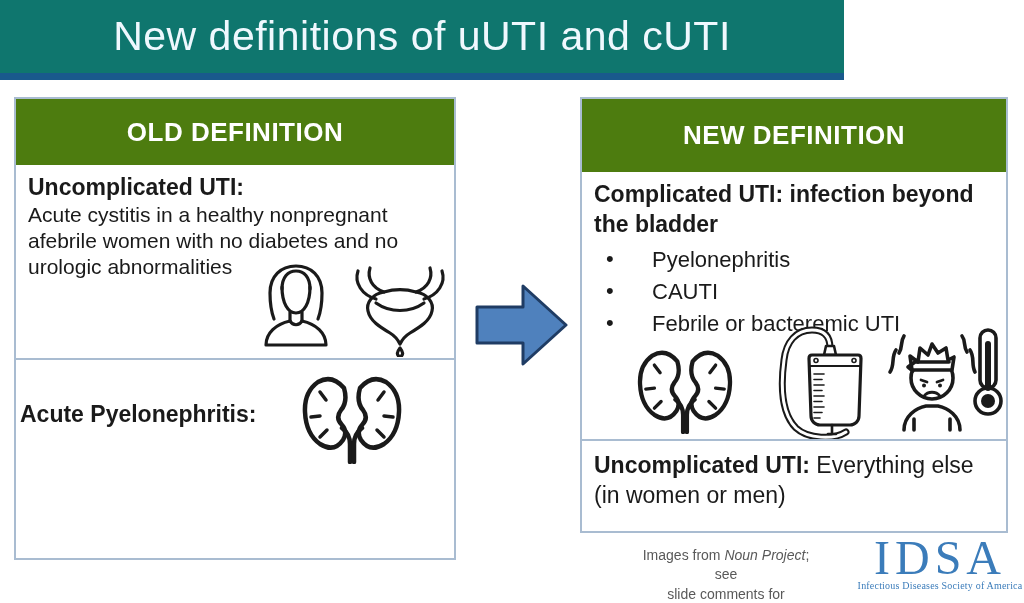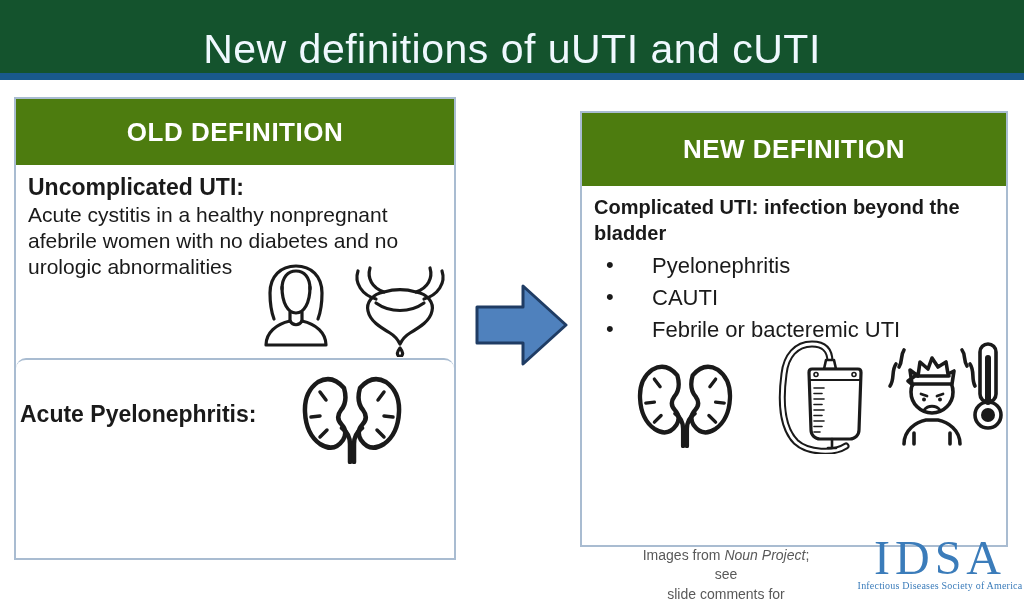--- a/index.html
+++ b/index.html
@@ -3,39 +3,39 @@
 <meta charset="utf-8">
 <style>
   html,body { margin:0; padding:0; background:#e9e9e9; }
   .slide {
     position:relative; width:1024px; height:603px;
     background:#ffffff; overflow:hidden;
     font-family:"Liberation Sans", sans-serif; color:#1a1a1a;
   }
   
   .title-bar {
-    position:absolute; left:0; top:0; width:1024px; height:73px;
-    background:#14532d; border-bottom:7px solid #19598C;
-    display:flex; align-items:flex-end; justify-content:center;
+    position:absolute; left:0; top:0; width:844px; height:73px;
+    background:#0f766e; border-bottom:7px solid #19598C;
+    display:flex; align-items:center; justify-content:center;
   }
   .title-bar h1 {
     margin:0; font-size:41px; font-weight:normal; color:#EFF8FE; letter-spacing:0.5px;
   }
   
   .def-table {
     position:absolute; background:#ffffff; border:2px solid #A9BCD1; box-sizing:border-box;
   }
   .def-table .t-header {
     background:#4d7c0f; color:#ffffff; font-weight:bold; font-size:26px;
     display:flex; align-items:center; justify-content:center; letter-spacing:0.5px;
   }
-  .t-row { position:relative; box-sizing:border-box; border-top:2px solid #A9BCD1;border-radius:10px; }
+  .t-row { position:relative; box-sizing:border-box; border-top:2px solid #A9BCD1; }
   .t-row.first { border-top:none; }
   .old-table { left:14px; top:97px; width:442px; height:463px; }
-  .new-table { left:580px; top:111px; width:428px; height:436px; }
+  .new-table { left:580px; top:97px; width:428px; height:436px; }
   .cell-heading { font-weight:bold; font-size:23px; }
   .cell-body   { font-size:21px; }
   .pad { padding:8px 8px 6px 12px; line-height:1.24; }
   .vcenter { display:flex; align-items:center; padding-left:4px; }
   
   ul.bullets { list-style:none; margin:4px 0 0 0; padding:0; font-size:22px; line-height:1.45; }
   ul.bullets li { position:relative; padding-left:58px; }
   ul.bullets li::before { content:"\2022"; position:absolute; left:12px; top:-1px; }
   
   .icon { position:absolute; }
@@ -124,21 +124,21 @@
   <div class="arrow-wrap">
     <svg width="96" height="88" viewBox="0 0 96 88">
       <path d="M4,26 L50,26 L50,5 L93,44 L50,83 L50,62 L4,62 Z" fill="#4F81BD" stroke="#1F3C64" stroke-width="3" stroke-linejoin="round"></path>
     </svg>
   </div>
 
   <div class="def-table new-table">
     <div class="t-header" style="height:73px">NEW DEFINITION</div>
 
     <div class="t-row first pad" style="height:267px">
-      <div class="cell-heading" style="font-size:20px; line-height:1.3">Complicated UTI: infection beyond the bladder</div>
+      <div class="cell-heading" style="font-size:23px; line-height:1.3">Complicated UTI: infection beyond the bladder</div>
       <ul class="bullets">
         <li>Pyelonephritis</li>
         <li>CAUTI</li>
         <li>Febrile or bacteremic UTI</li>
       </ul>
 
       <span class="icon" style="left:52px; top:174px">
         <svg width="102" height="88" viewBox="0 0 104 92">
             <use href="#kidneys-sym"></use>
           </svg>
@@ -188,20 +188,23 @@
             <path d="M32,106 L32,95 M68,106 L68,95"></path>
             <rect x="98" y="6" width="16" height="58" rx="8" fill="#ffffff"></rect>
             <circle cx="106" cy="77" r="13" fill="#ffffff"></circle>
             <path d="M106,20 L106,64" stroke-width="6"></path>
             <circle cx="106" cy="77" r="7" fill="#1a1a1a" stroke="none"></circle>
           </g>
         </svg>
       </span>
     </div>
 
+    <div class="t-row pad" style="height:89px; padding-top:10px; line-height:1.3">
+      <span class="cell-heading">Uncomplicated UTI:</span><span class="cell-body" style="font-size:23px"> Everything else (in women or men)</span>
+    </div>
   </div>
 
   <div class="attribution">
     <span>Images from </span><i>Noun Project</i><span>; see</span><br>
     <span>slide comments for attributions</span>
   </div>
 
   <div class="idsa">
     <div class="acronym">IDSA</div>
     <div class="tagline">Infectious Diseases Society of America</div>

